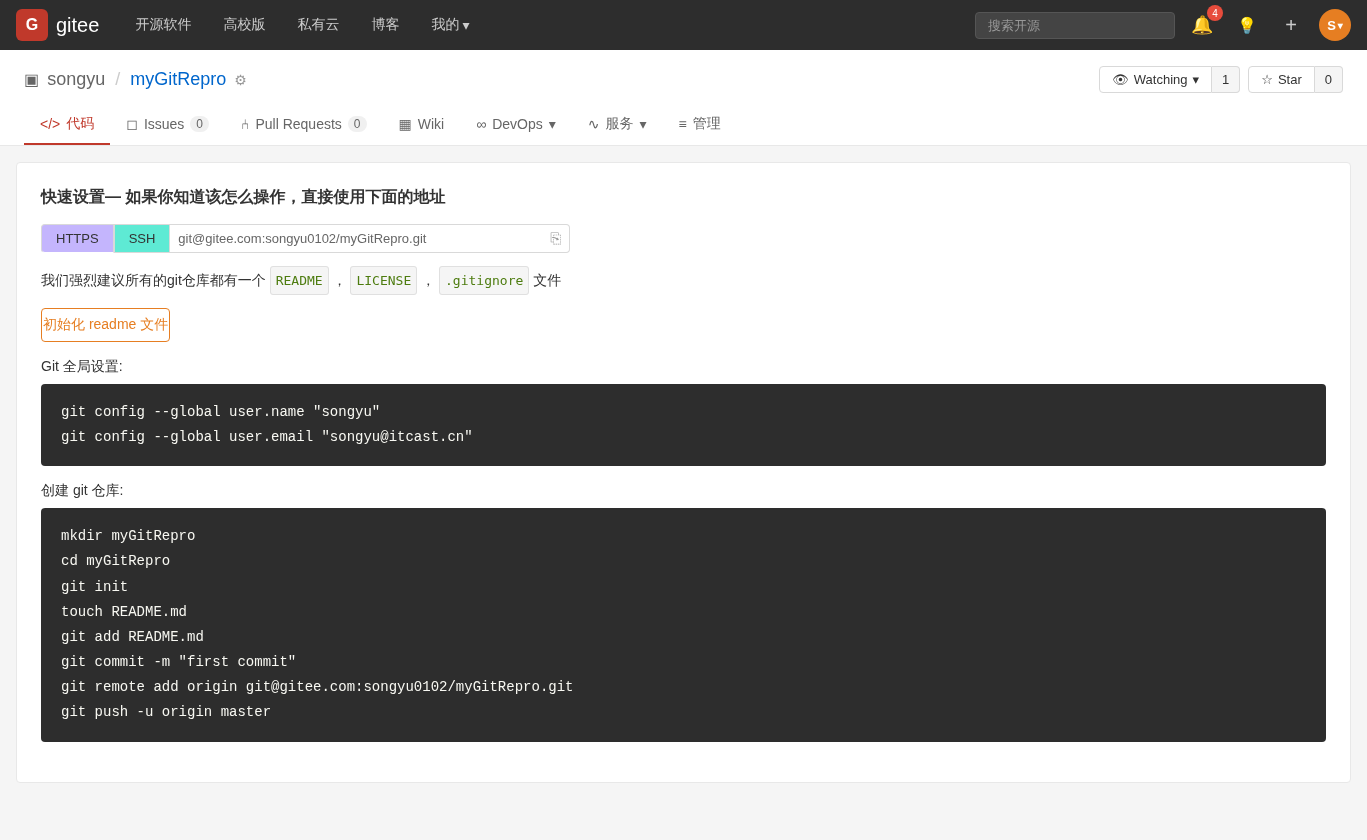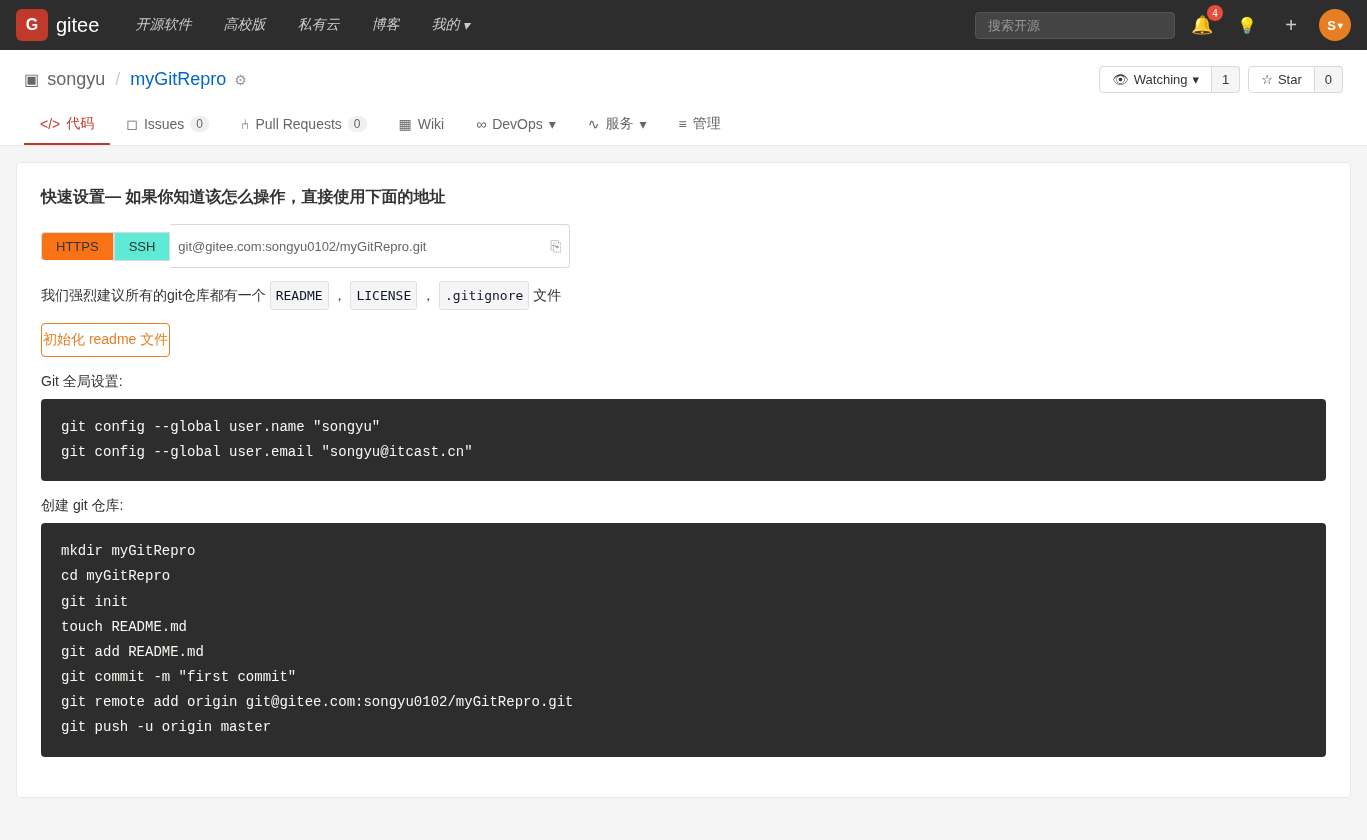--- a/index.html
+++ b/index.html
@@ -39,21 +39,20 @@
     .nav-item {
       color: #ccc;
       padding: 0 16px;
       height: 46px;
       display: flex;
       align-items: center;
       cursor: pointer;
       font-size: 14px;
       position: relative;
       white-space: nowrap;
-      font-style: italic;
     }
     .nav-special {
       background: #e74c3c;
       color: white;
       font-size: 11px;
       padding: 1px 4px;
       border-radius: 3px;
       margin-left: 3px;
     }
     .navbar-right {
@@ -204,35 +203,35 @@
     }
     .proto-btn {
       padding: 6px 14px;
       border: 1px solid #d9d9d9;
       background: #5eead4;
       cursor: pointer;
       font-size: 13px;
       color: #333;
     }
     .proto-btn.active {
-      background: #f97316;
+      background: #c4b5fd;
       border-bottom: 1px solid #fff;
     }
     .proto-btn:first-child { border-radius: 4px 0 0 4px; }
     .proto-btn:last-child { border-radius: 0 4px 4px 0; }
     .url-input-wrapper {
       display: flex;
       align-items: center;
       border: 1px solid #d9d9d9;
       border-left: none;
       border-radius: 0 4px 4px 0;
       padding: 0 8px;
       flex: 1;
       max-width: 400px;
-      height: 44px;
+      height: 29px;
     }
     .url-input {
       border: none;
       outline: none;
       color: #666;
       font-size: 13px;
       flex: 1;
       background: transparent;
     }
     .copy-icon {
@@ -247,21 +246,21 @@
       margin-bottom: 16px;
       line-height: 1.6;
     }
     .code-tag {
       background: #f5f5f5;
       border: 1px solid #e0e0e0;
       border-radius: 3px;
       padding: 6px 5px;
       font-family: monospace;
       font-size: 13px;
-      color: #0f172a;
+      color: #4d7c0f;
     }
 
     .init-btn {
       display: inline-block;
       padding: 7px 1px;
       border: 1px solid #e67e22;
       border-radius: 4px;
       color: #e67e22;
       background: #fff;
       cursor: pointer;

